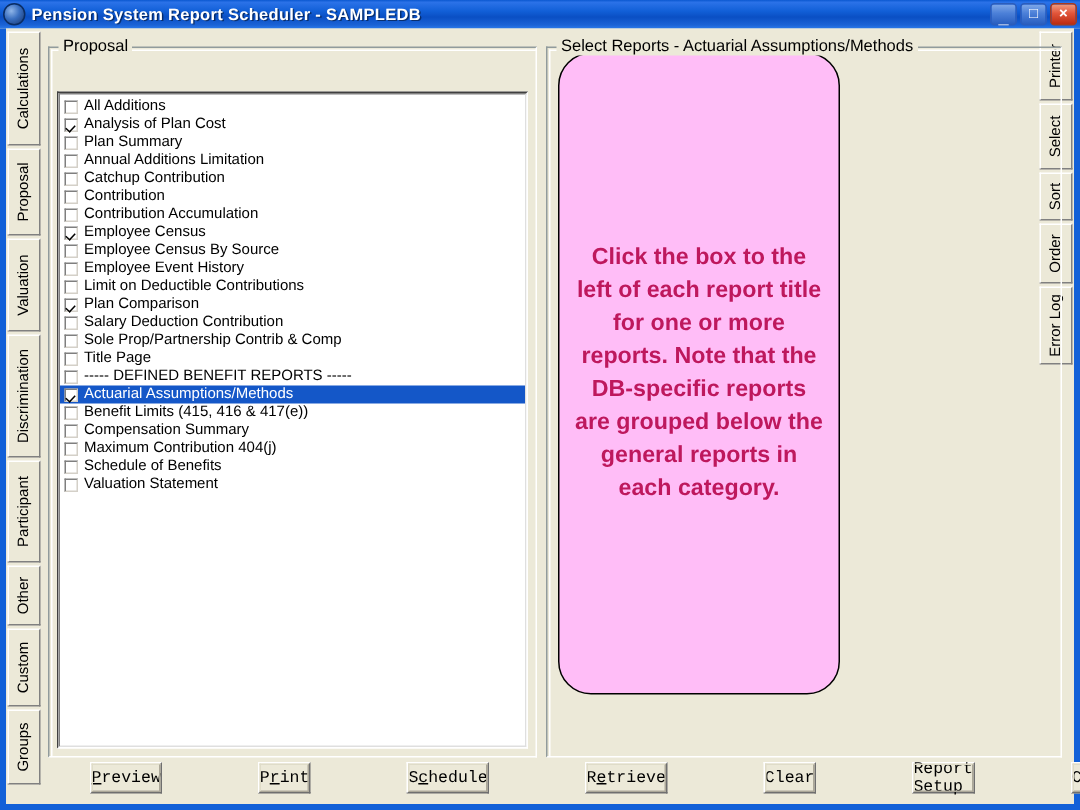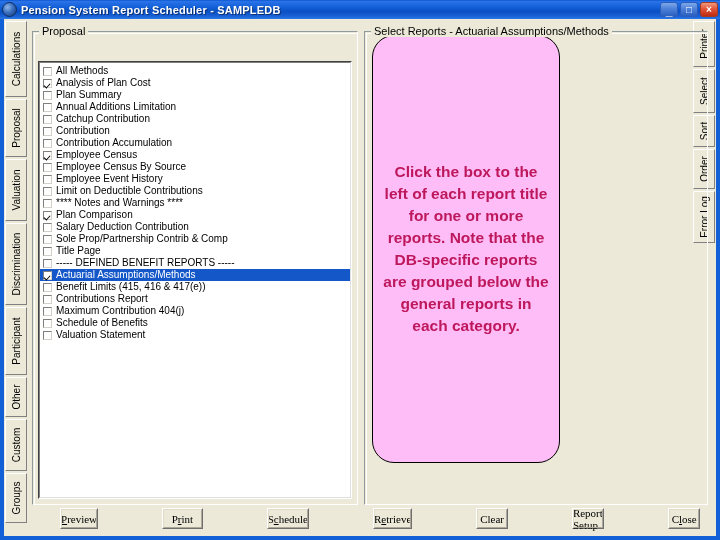--- a/index.html
+++ b/index.html
@@ -283,21 +283,21 @@
     background: #ece9d8;
     border: 1px solid #ffffff;
     border-right-color: #6f6f6f;
     border-bottom-color: #6f6f6f;
     box-sizing: border-box;
     font-size: 11px;
     color: #000;
     display: flex;
     align-items: center;
     justify-content: center;
-    font-family: Liberation Serif, serif;
+    font-family: Liberation Mono, monospace;
     cursor: default;
     position: relative;
     margin-left: 40px;
   }
   .btn::after {
     content:"";
     position:absolute;
     left:0; top:0; right:0; bottom:0;
     border:1px solid #dfdcc8;
     border-right-color:#aca899;
@@ -391,21 +391,21 @@
       <div class="group-frame">
         <div class="group-frame-inner"></div>
       </div>
       <div class="group-title">Proposal</div>
     </div>
 
     <div class="listbox">
       <div class="listbox-in" id="listbox-in">
           <div class="lrow">
             <div class="cbx"></div>
-            <span>All Methods</span>
+            <span>All Additions</span>
           </div>
           <div class="lrow">
             <div class="cbx checked"></div>
             <span>Analysis of Plan Cost</span>
           </div>
           <div class="lrow">
             <div class="cbx"></div>
             <span>Plan Summary</span>
           </div>
           <div class="lrow">
@@ -432,24 +432,20 @@
             <div class="cbx"></div>
             <span>Employee Census By Source</span>
           </div>
           <div class="lrow">
             <div class="cbx"></div>
             <span>Employee Event History</span>
           </div>
           <div class="lrow">
             <div class="cbx"></div>
             <span>Limit on Deductible Contributions</span>
-          </div>
-          <div class="lrow">
-            <div class="cbx"></div>
-            <span>**** Notes and Warnings ****</span>
           </div>
           <div class="lrow">
             <div class="cbx checked"></div>
             <span>Plan Comparison</span>
           </div>
           <div class="lrow">
             <div class="cbx"></div>
             <span>Salary Deduction Contribution</span>
           </div>
           <div class="lrow">
@@ -467,21 +463,21 @@
           <div class="lrow selected">
             <div class="cbx checked"></div>
             <span>Actuarial Assumptions/Methods</span>
           </div>
           <div class="lrow">
             <div class="cbx"></div>
             <span>Benefit Limits (415, 416 &amp; 417(e))</span>
           </div>
           <div class="lrow">
             <div class="cbx"></div>
-            <span>Contributions Report</span>
+            <span>Compensation Summary</span>
           </div>
           <div class="lrow">
             <div class="cbx"></div>
             <span>Maximum Contribution 404(j)</span>
           </div>
           <div class="lrow">
             <div class="cbx"></div>
             <span>Schedule of Benefits</span>
           </div>
           <div class="lrow">

